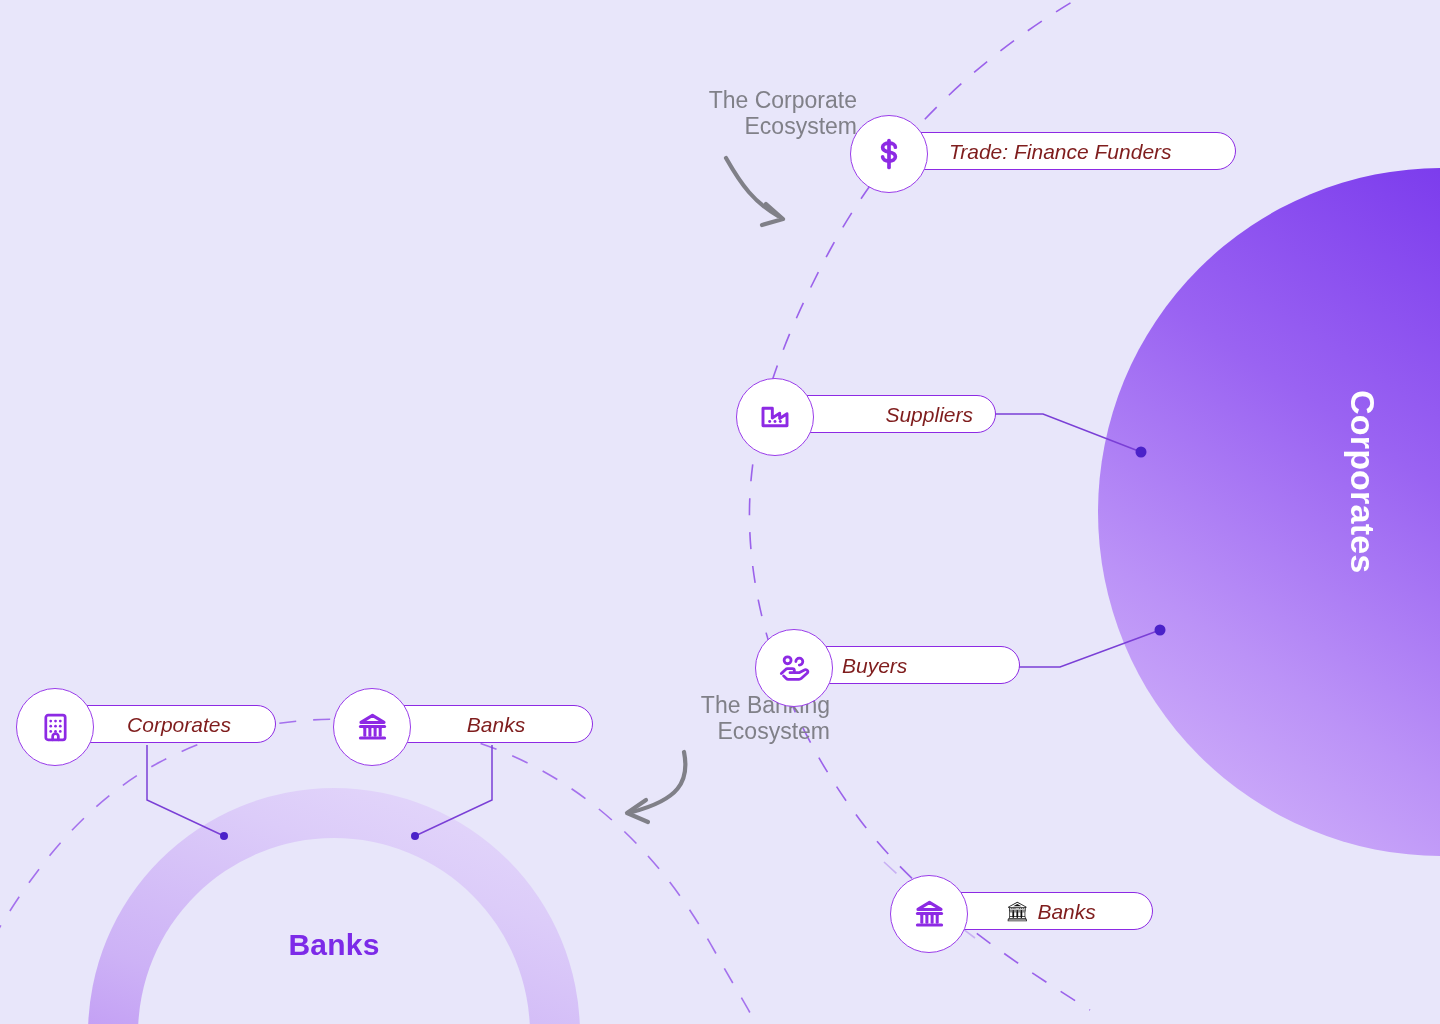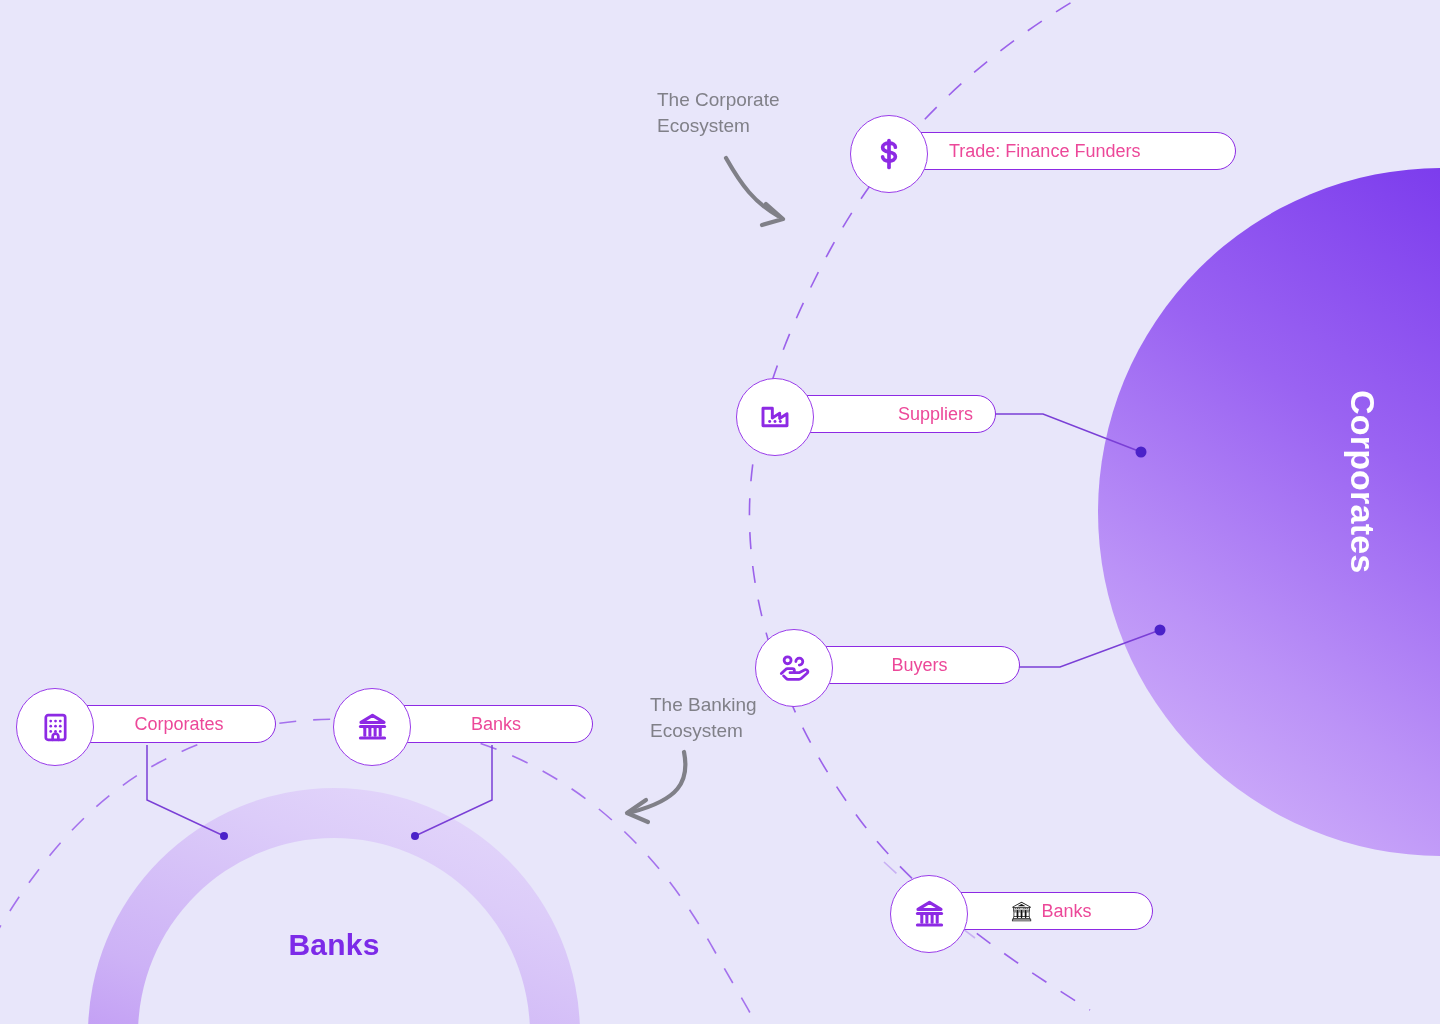--- a/index.html
+++ b/index.html
@@ -76,23 +76,24 @@
     color: #7c2ae8;
     font-size: 30px;
     font-weight: bold;
     letter-spacing: 0.2px;
   }
 
   
   .caption {
     position: absolute;
     color: #808088;
-    font-size: 19px;
+    font-size: 23px;
     line-height: 26px;
     white-space: pre-line;
+    text-align: right;
   }
   .caption.corporate-eco { left: 657px; top: 87px; width: 200px; }
   .caption.banking-eco   { left: 650px; top: 692px; width: 180px; }
 
   
   .node { position: absolute; height: 78px; }
   .node .pill {
     position: absolute;
     left: 38px;
     top: 17px;
@@ -101,23 +102,24 @@
     border-radius: 19px;
     background: #ffffff;
     display: flex;
     align-items: center;
     gap: 8px;
     padding: 0 22px 0 52px;
     white-space: nowrap;
     z-index: 1;
   }
   .node .pill .pill-text {
-    color: #ec4899;
-    font-size: 18px;
+    color: #7f1d1d;
+    font-size: 21px;
     line-height: 1;
+    font-style: italic;
   }
   .node .pill .pill-glyph {
     color: #111111;
     font-size: 19px;
     line-height: 1;
   }
   .node .bubble {
     position: absolute;
     left: 0;
     top: 0;
@@ -132,21 +134,21 @@
     z-index: 2;
   }
   .node .bubble svg { display: block; }
 
   
   #node-funders   { left: 850px; top: 115px; }
   #node-funders .pill   { width: 348px; justify-content: flex-start; }
   #node-suppliers { left: 736px; top: 378px; }
   #node-suppliers .pill { width: 222px; justify-content: flex-end; padding: 0 22px 0 40px; }
   #node-buyers    { left: 755px; top: 629px; }
-  #node-buyers .pill    { width: 227px; justify-content: center; padding: 0 22px 0 40px; }
+  #node-buyers .pill    { width: 227px; padding: 0 22px 0 40px; }
   #node-corporates-l { left: 16px; top: 688px; }
   #node-corporates-l .pill { width: 222px; justify-content: center; padding: 0 20px 0 40px; }
   #node-banks-l   { left: 333px; top: 688px; }
   #node-banks-l .pill   { width: 222px; justify-content: center; padding: 0 20px 0 40px; }
   #node-banks-r   { left: 890px; top: 875px; }
   #node-banks-r .pill   { width: 225px; justify-content: center; padding: 0 20px 0 40px; }
 </style>
 </head>
 <body>
 

